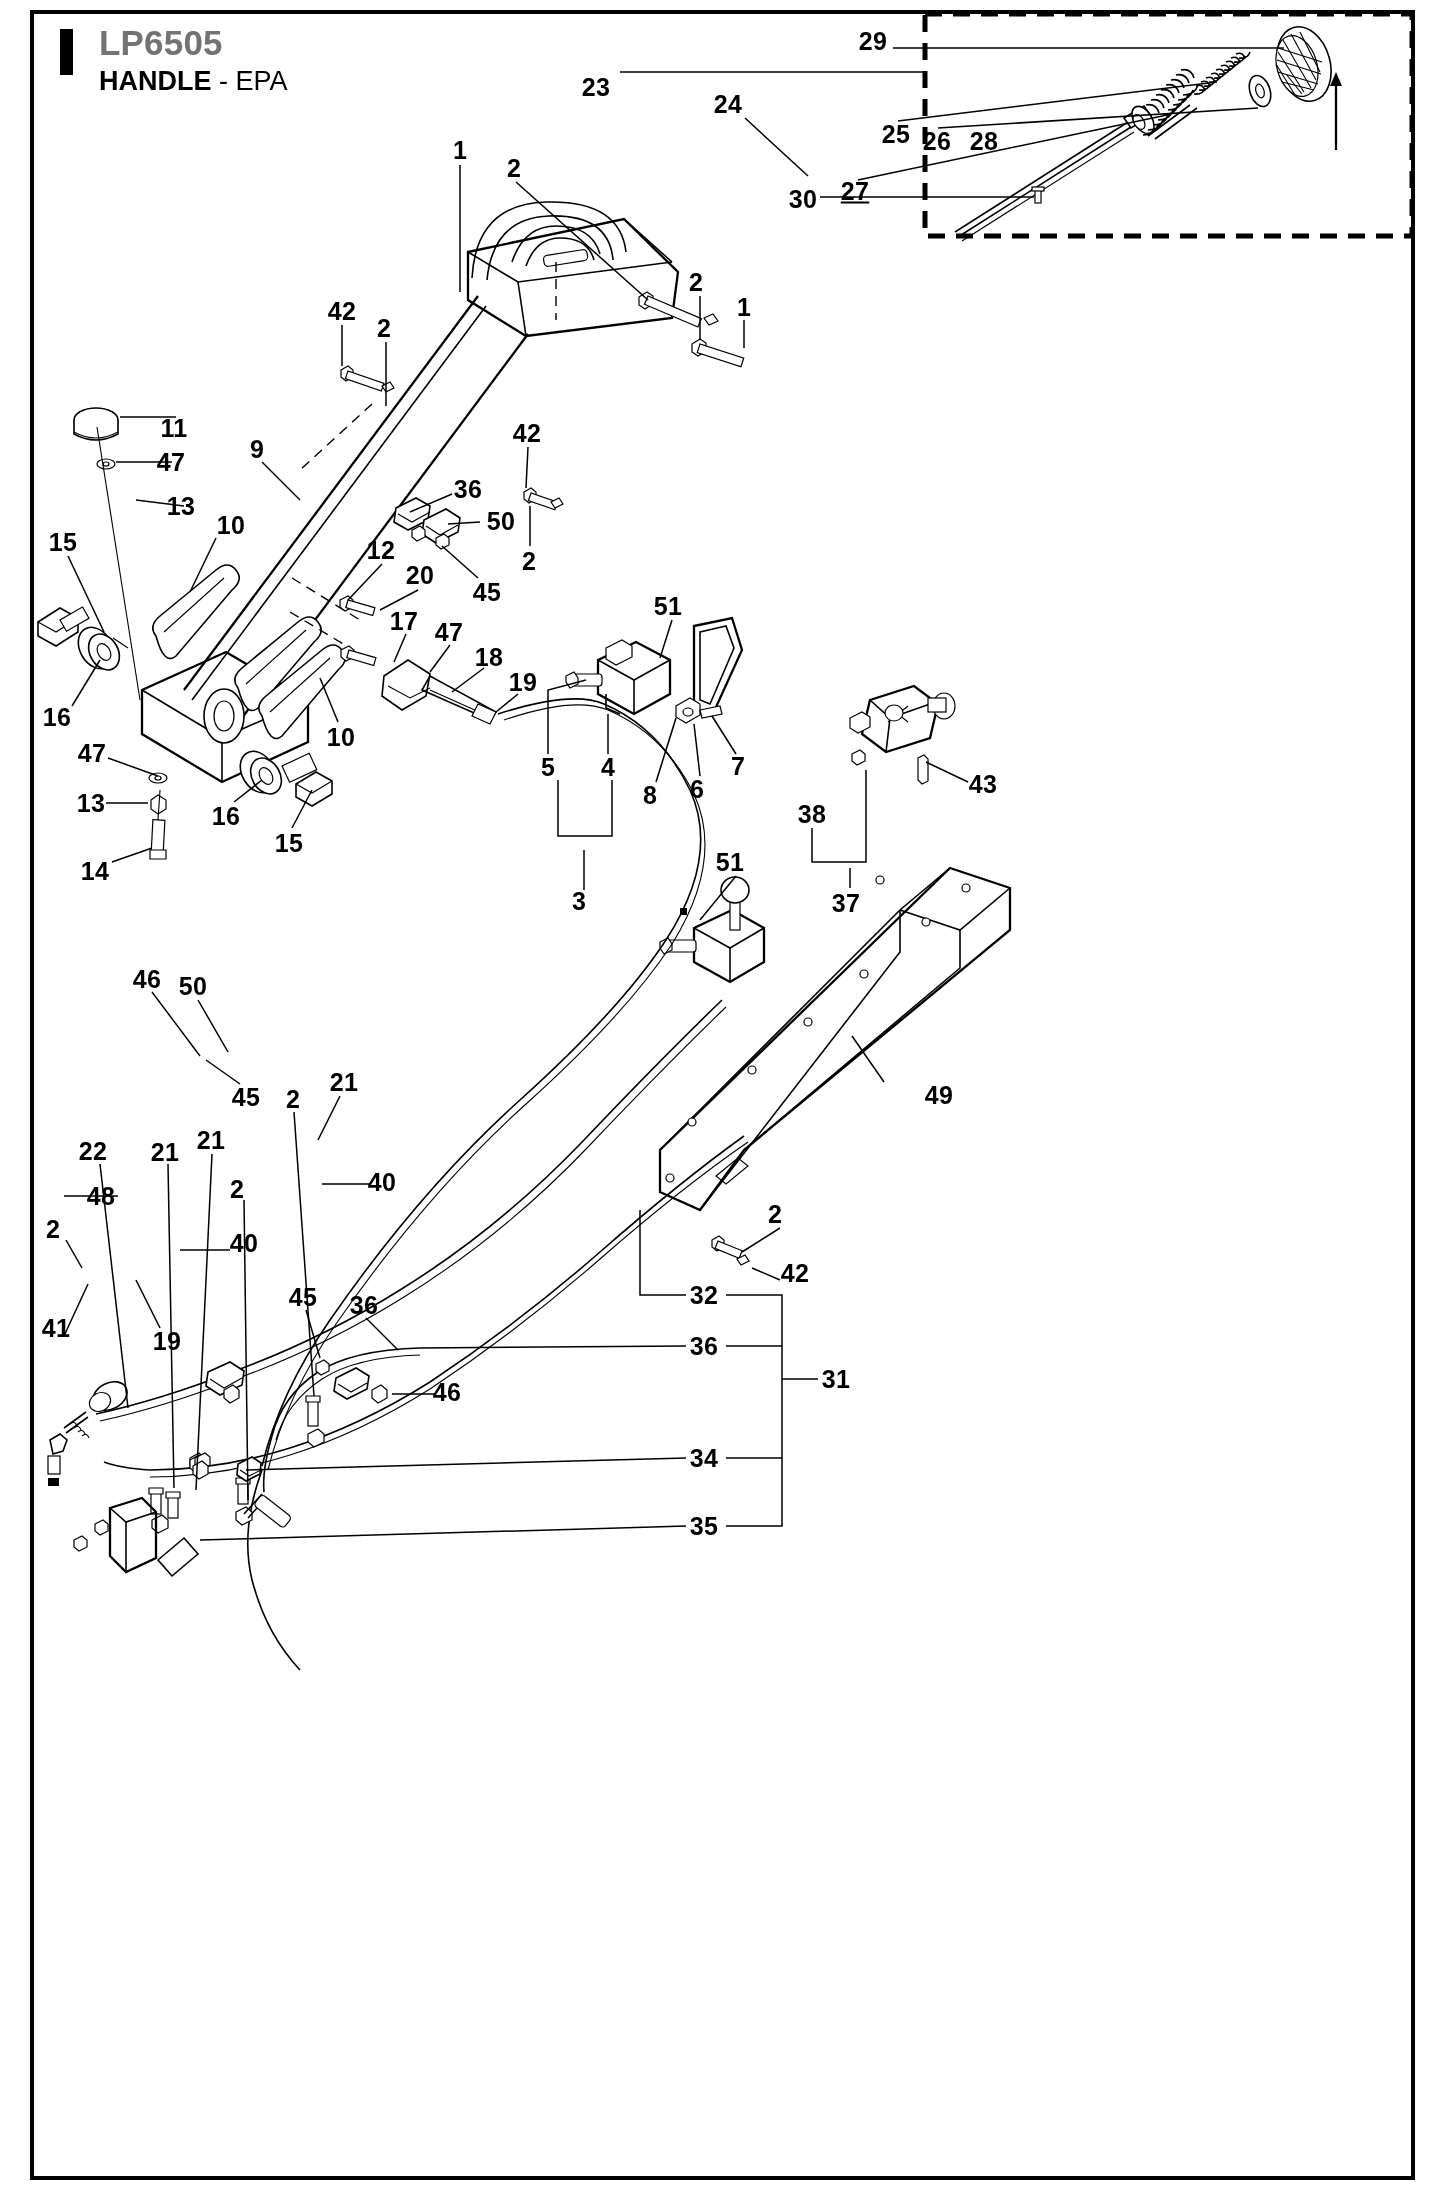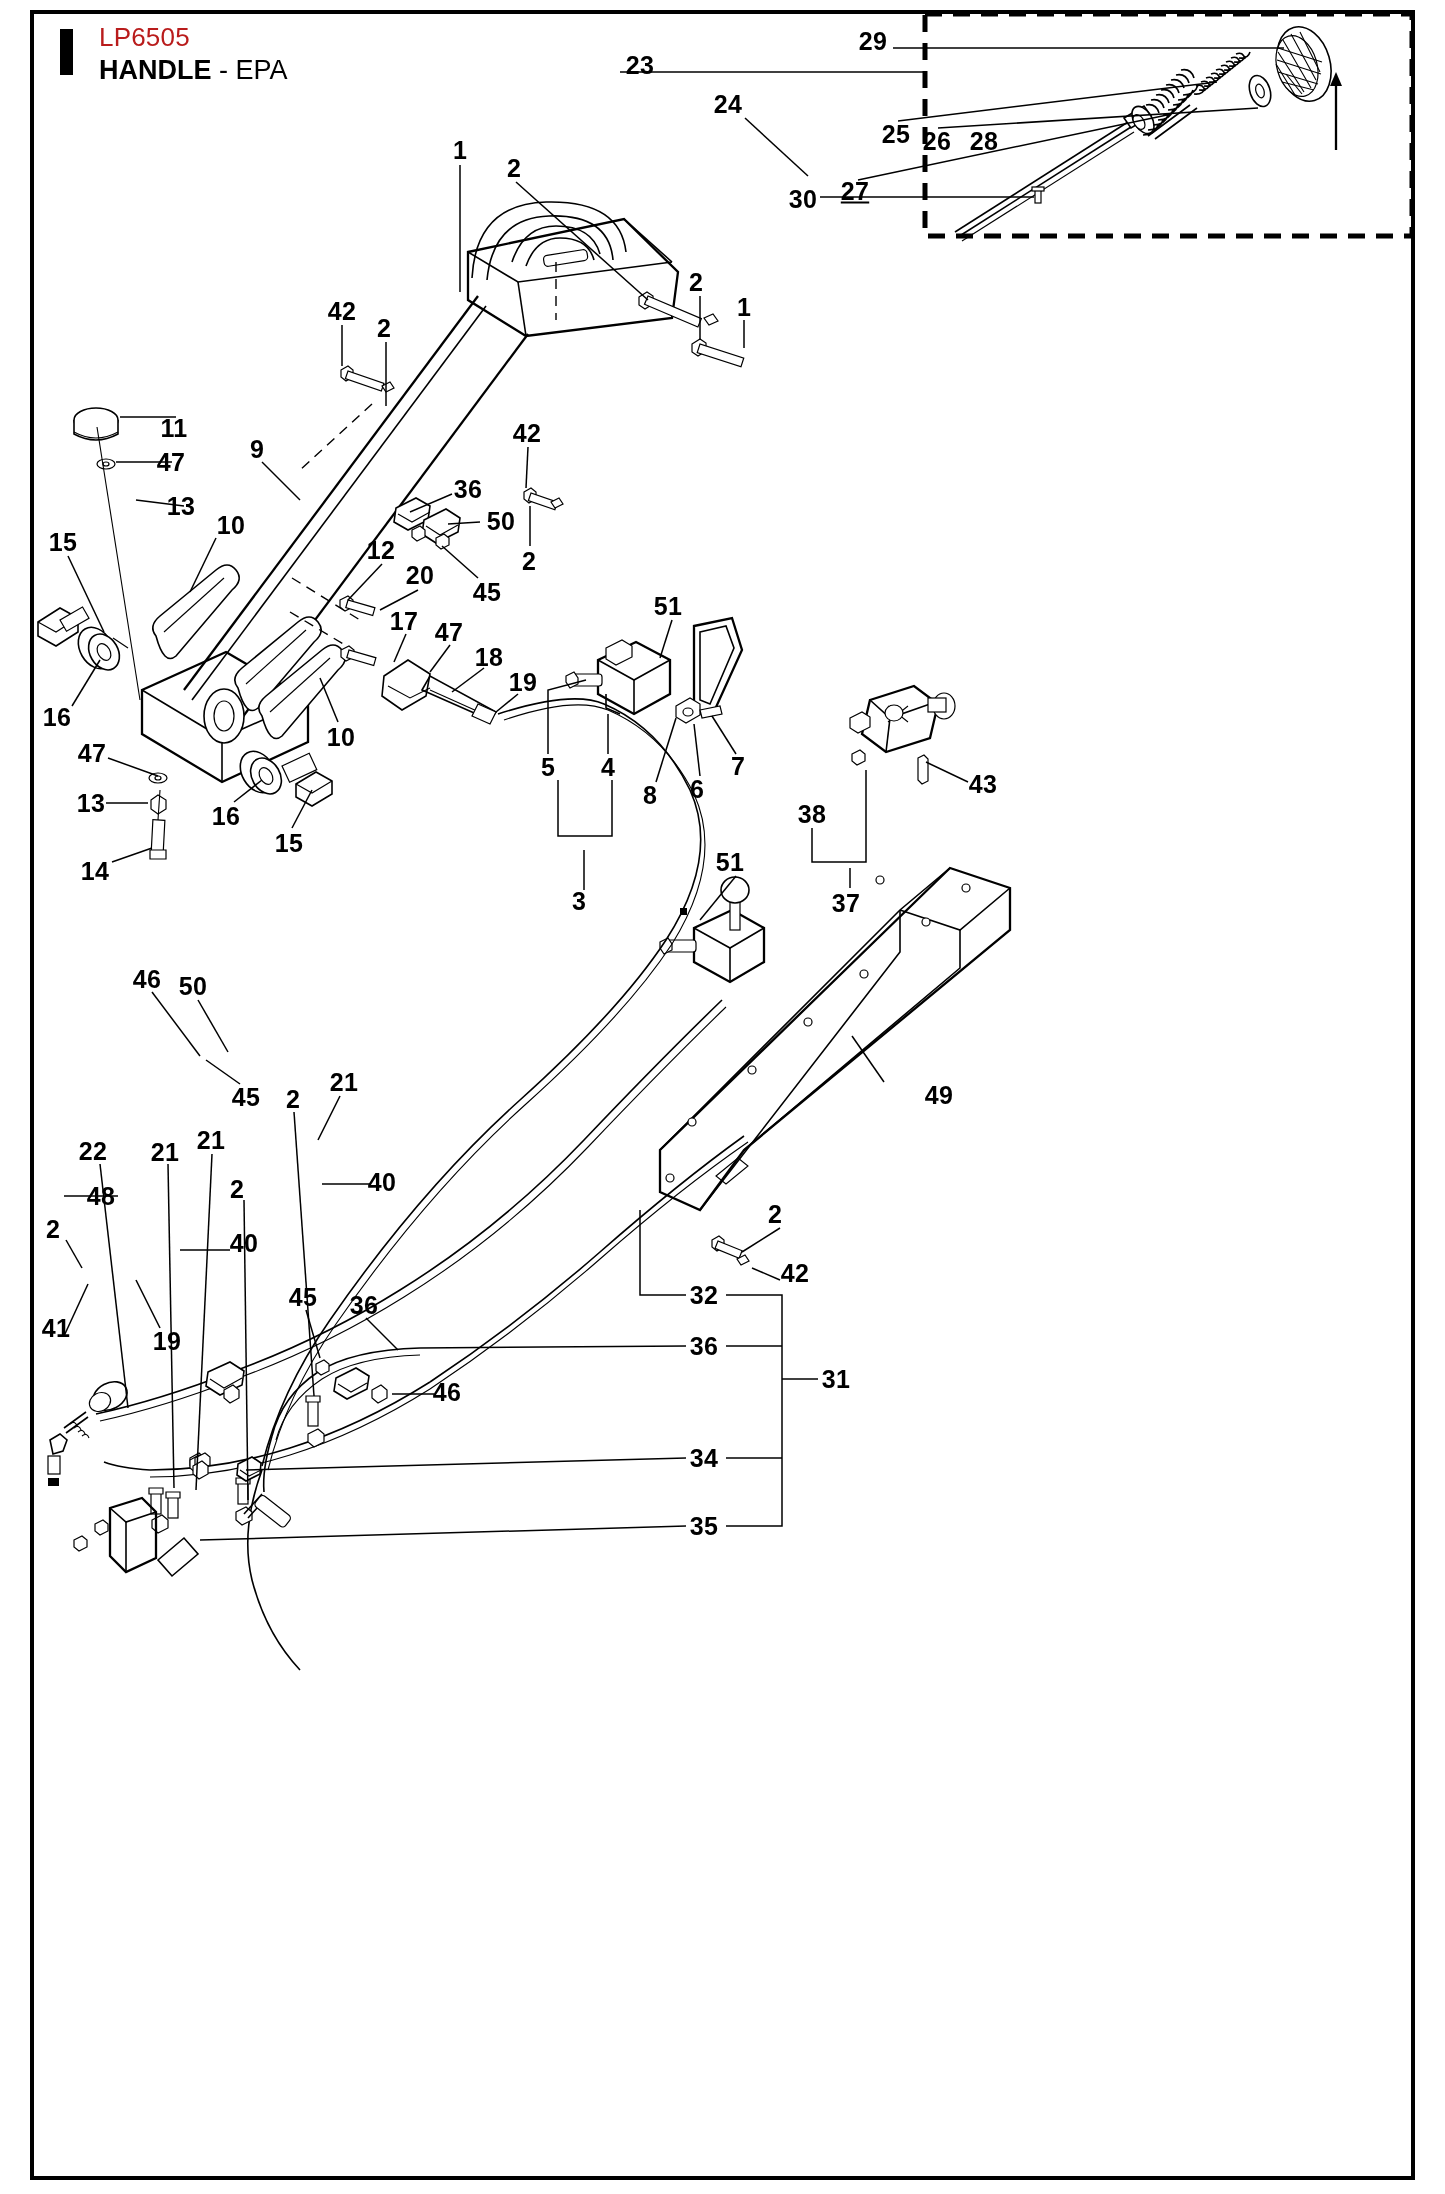--- a/index.html
+++ b/index.html
@@ -30,24 +30,24 @@
   }
   #sectionbar{
     width:13px; height:46px;
     background:#000;
     margin-top:7px;
   }
   #titletext{
     line-height:1.22;
   }
   .t-line1{
-    font-size:26px;
-    font-weight:normal;
+    font-size:35px;
+    font-weight:bold;
     letter-spacing:.2px;
-    color:#b91c1c;
+    color:#737373;
   }
   .t-line2{
     font-size:27px;
     color:#000;
   }
   .t-line2 .bold{font-weight:bold;}
   .t-line2 .light{font-weight:normal;}
 
   
   #art{
@@ -483,21 +483,21 @@
       <path class="lead" d="M726 1295 L782 1295 L782 1526 L726 1526"></path>
       <path class="lead" d="M726 1346 L782 1346"></path>
       <path class="lead" d="M726 1458 L782 1458"></path>
       <path class="lead" d="M782 1379 L818 1379"></path>
     </g>
   </svg>
 
   <div id="callout-layer">
     <span class="callout" style="left:460px;  top:150px;">1</span>
     <span class="callout" style="left:514px;  top:168px;">2</span>
-    <span class="callout" style="left:596px;  top:65px;margin-left:44px;">23</span>
+    <span class="callout" style="left:596px;  top:87px;">23</span>
     <span class="callout" style="left:728px;  top:104px;">24</span>
     <span class="callout" style="left:873px;  top:41px;">29</span>
     <span class="callout" style="left:937px;  top:141px;">26</span>
     <span class="callout" style="left:984px;  top:141px;">28</span>
     <span class="callout" style="left:896px;  top:134px;">25</span>
     <span class="callout" style="left:855px;  top:191px;text-decoration:underline;">27</span>
     <span class="callout" style="left:803px;  top:199px;">30</span>
     <span class="callout" style="left:696px;  top:282px;">2</span>
     <span class="callout" style="left:744px;  top:307px;">1</span>
     <span class="callout" style="left:342px;  top:311px;">42</span>

